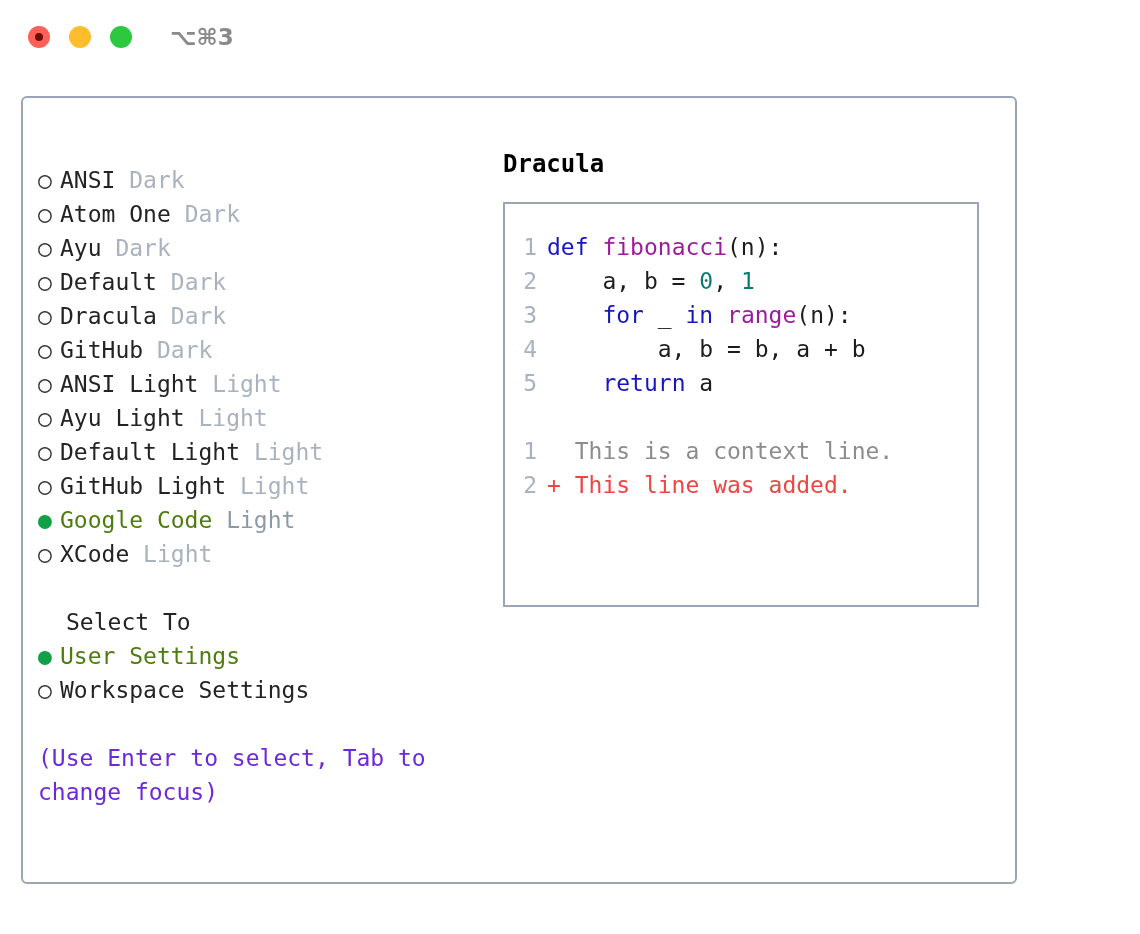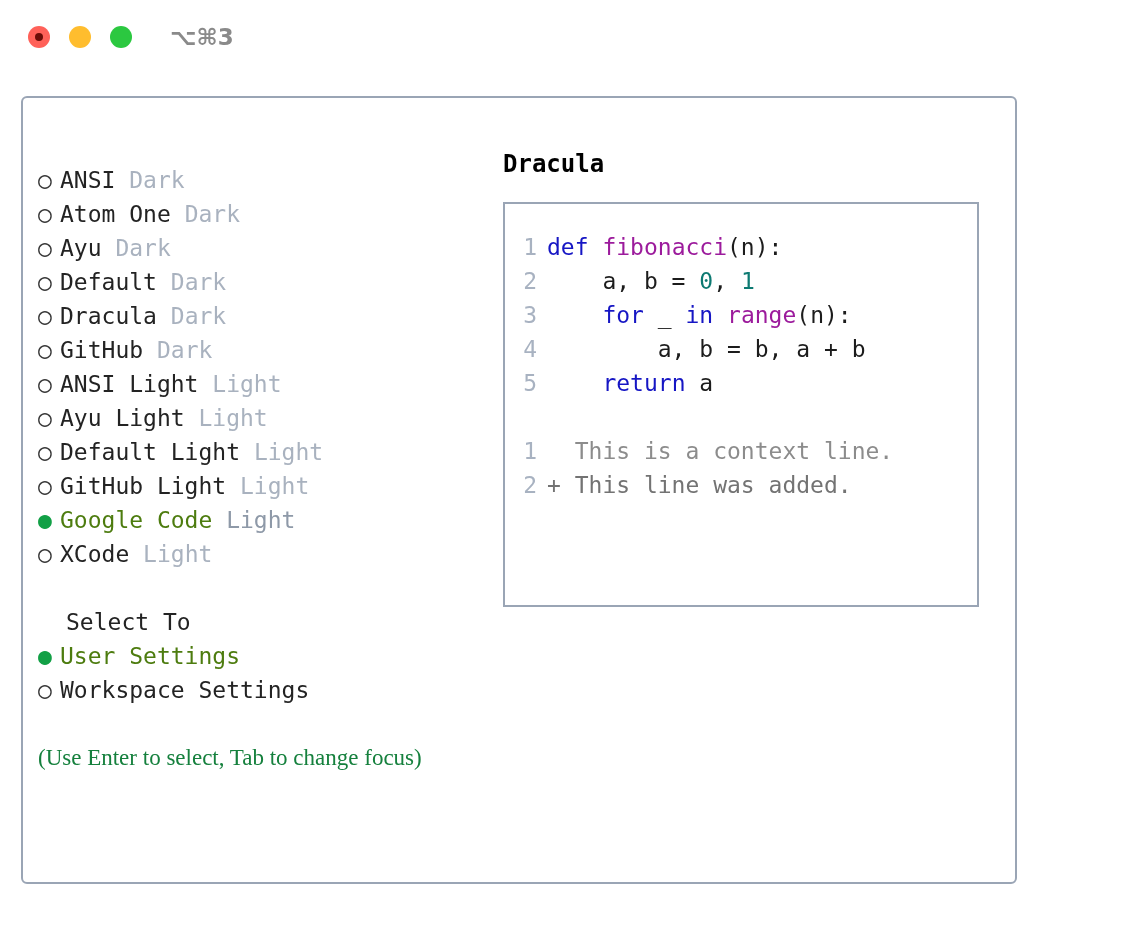--- a/index.html
+++ b/index.html
@@ -131,23 +131,22 @@
     white-space: pre;
     line-height: 34px;
     height: 34px;
     padding-left: 28px;
   }
 
   .hint {
     margin-top: 34px;
     font-size: 23px;
     line-height: 34px;
-    color: #15803d;
+    color: #6d28d9;
     width: 405px;
-    font-family: Liberation Serif, serif;
   }
 
   
   .right-col {
     position: absolute;
     left: 480px;
     top: 49px;
     width: 500px;
   }
   .preview-box {
@@ -176,21 +175,21 @@
     text-align: right;
     color: #a8b2c1;
     margin-right: 10px;
   }
   .tok-kw { color: #1616c4; }
   .tok-fn { color: #9c1b9c; }
   .tok-num { color: #0d7a72; }
   .tok-plain { color: #1c1c1c; }
   .diff-context { color: #8c8c8c; }
   .diff-del { color: #c0201c; }
-  .diff-add { color: #737373; }
+  .diff-add { color: #ef4444; }
   .code-gap { height: 34px; }
 </style>
 </head>
 <body>
 
 <div class="app-window">
 
   <div class="titlebar">
     <div class="traffic-lights">
       <div class="tl tl-close"></div>

